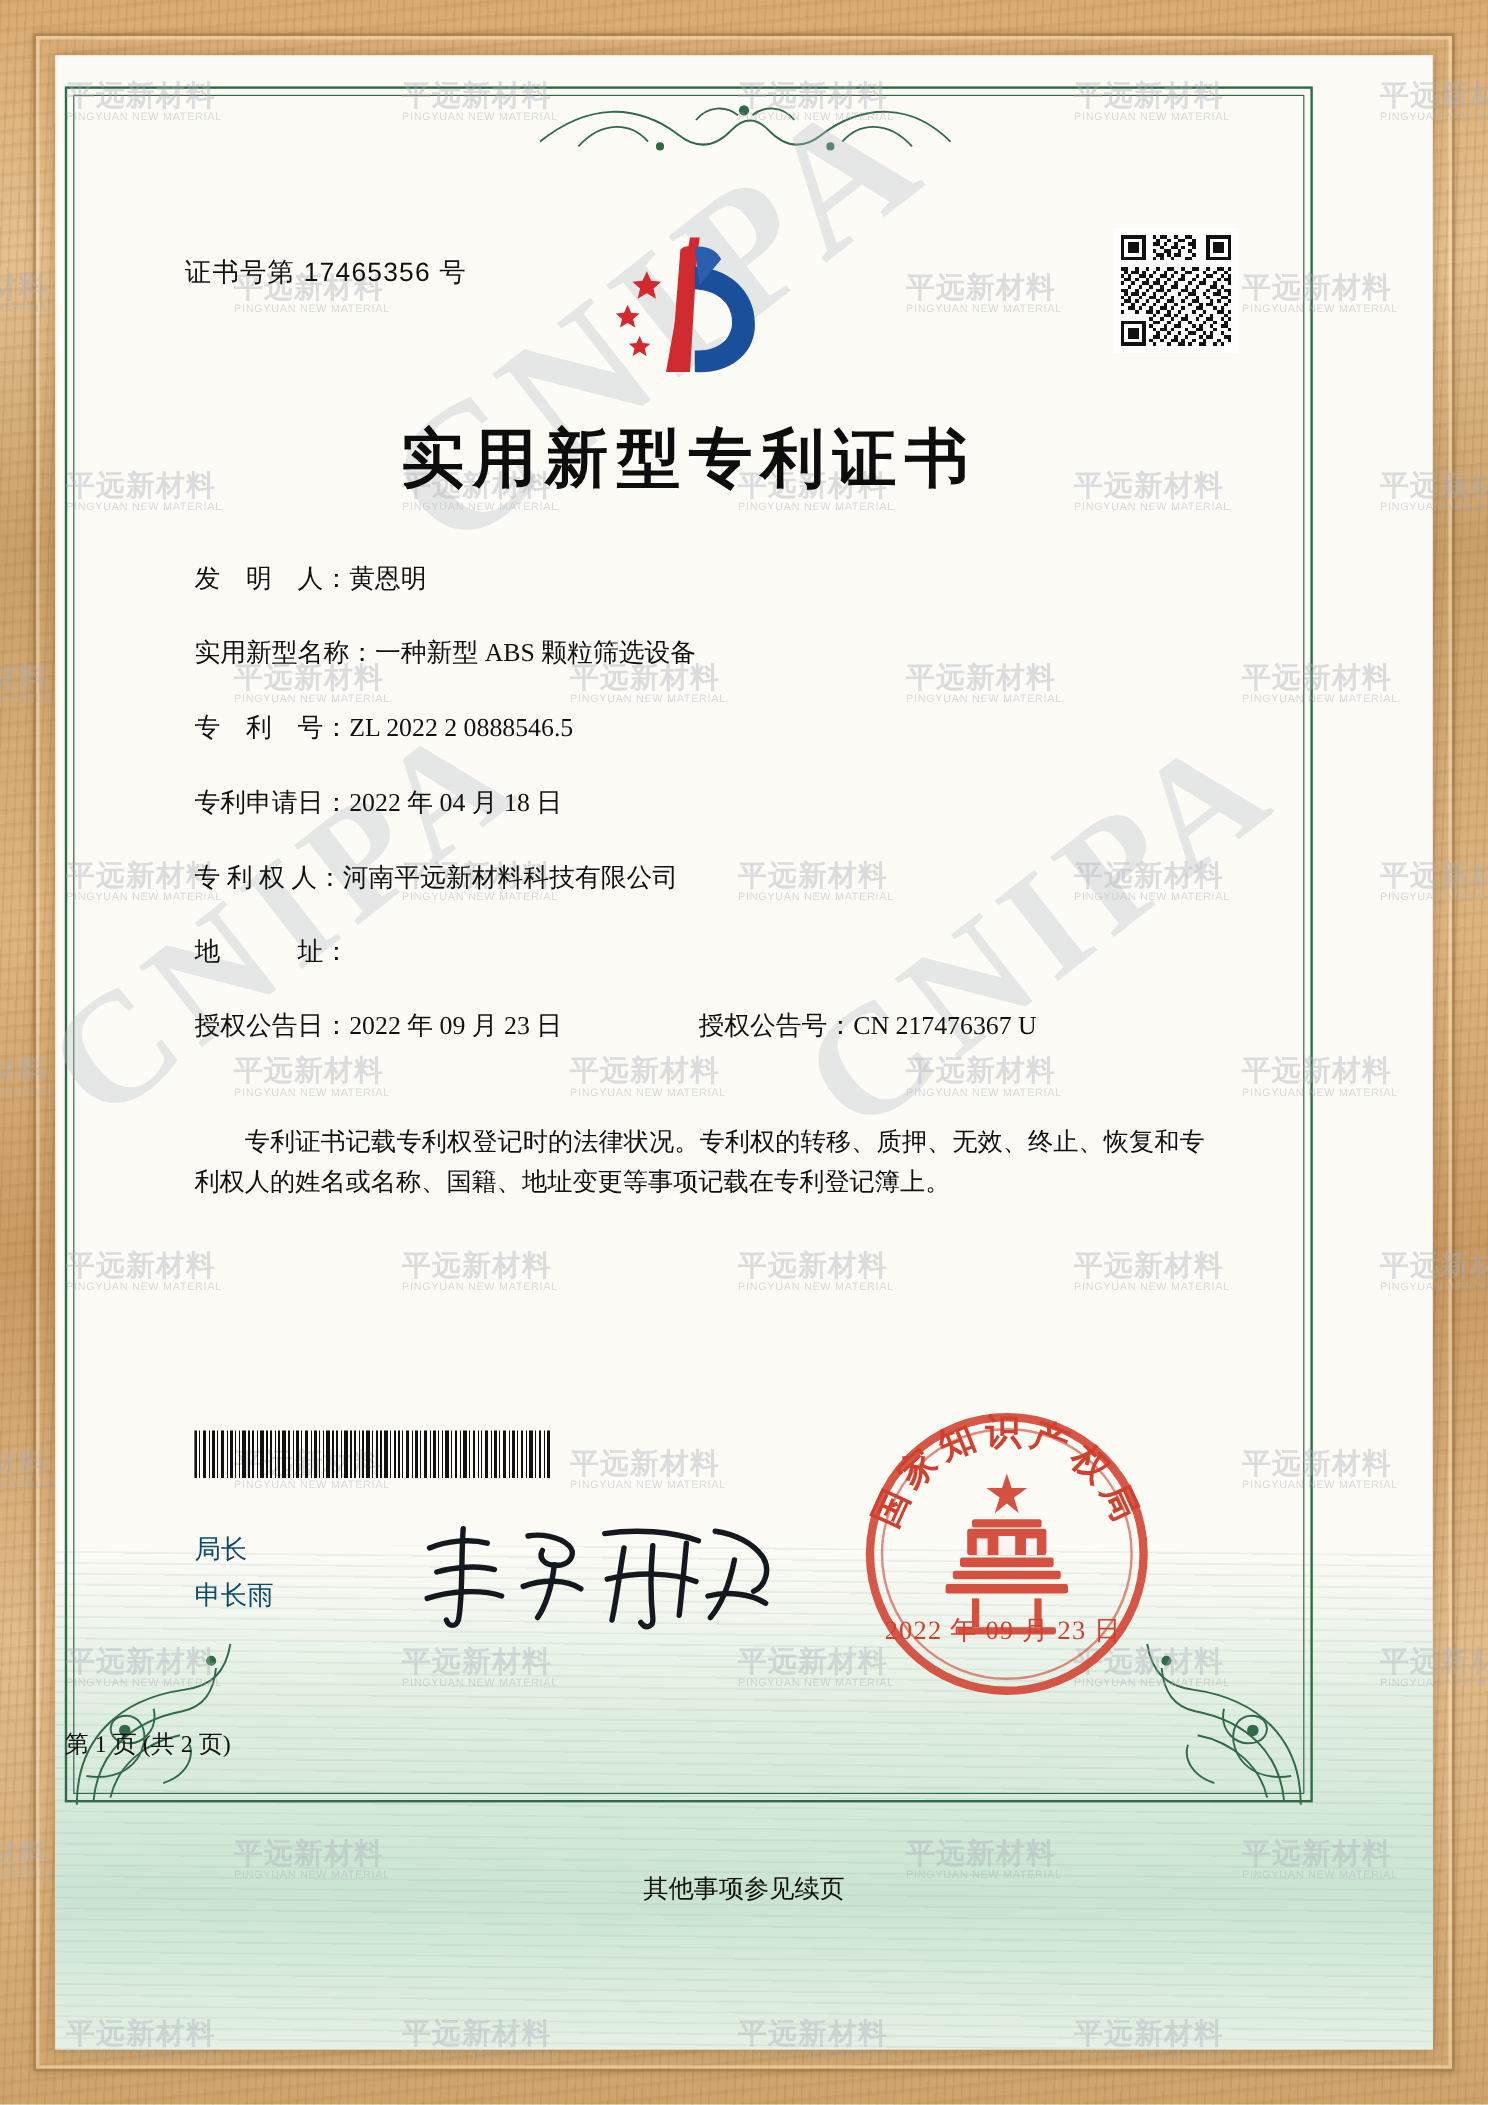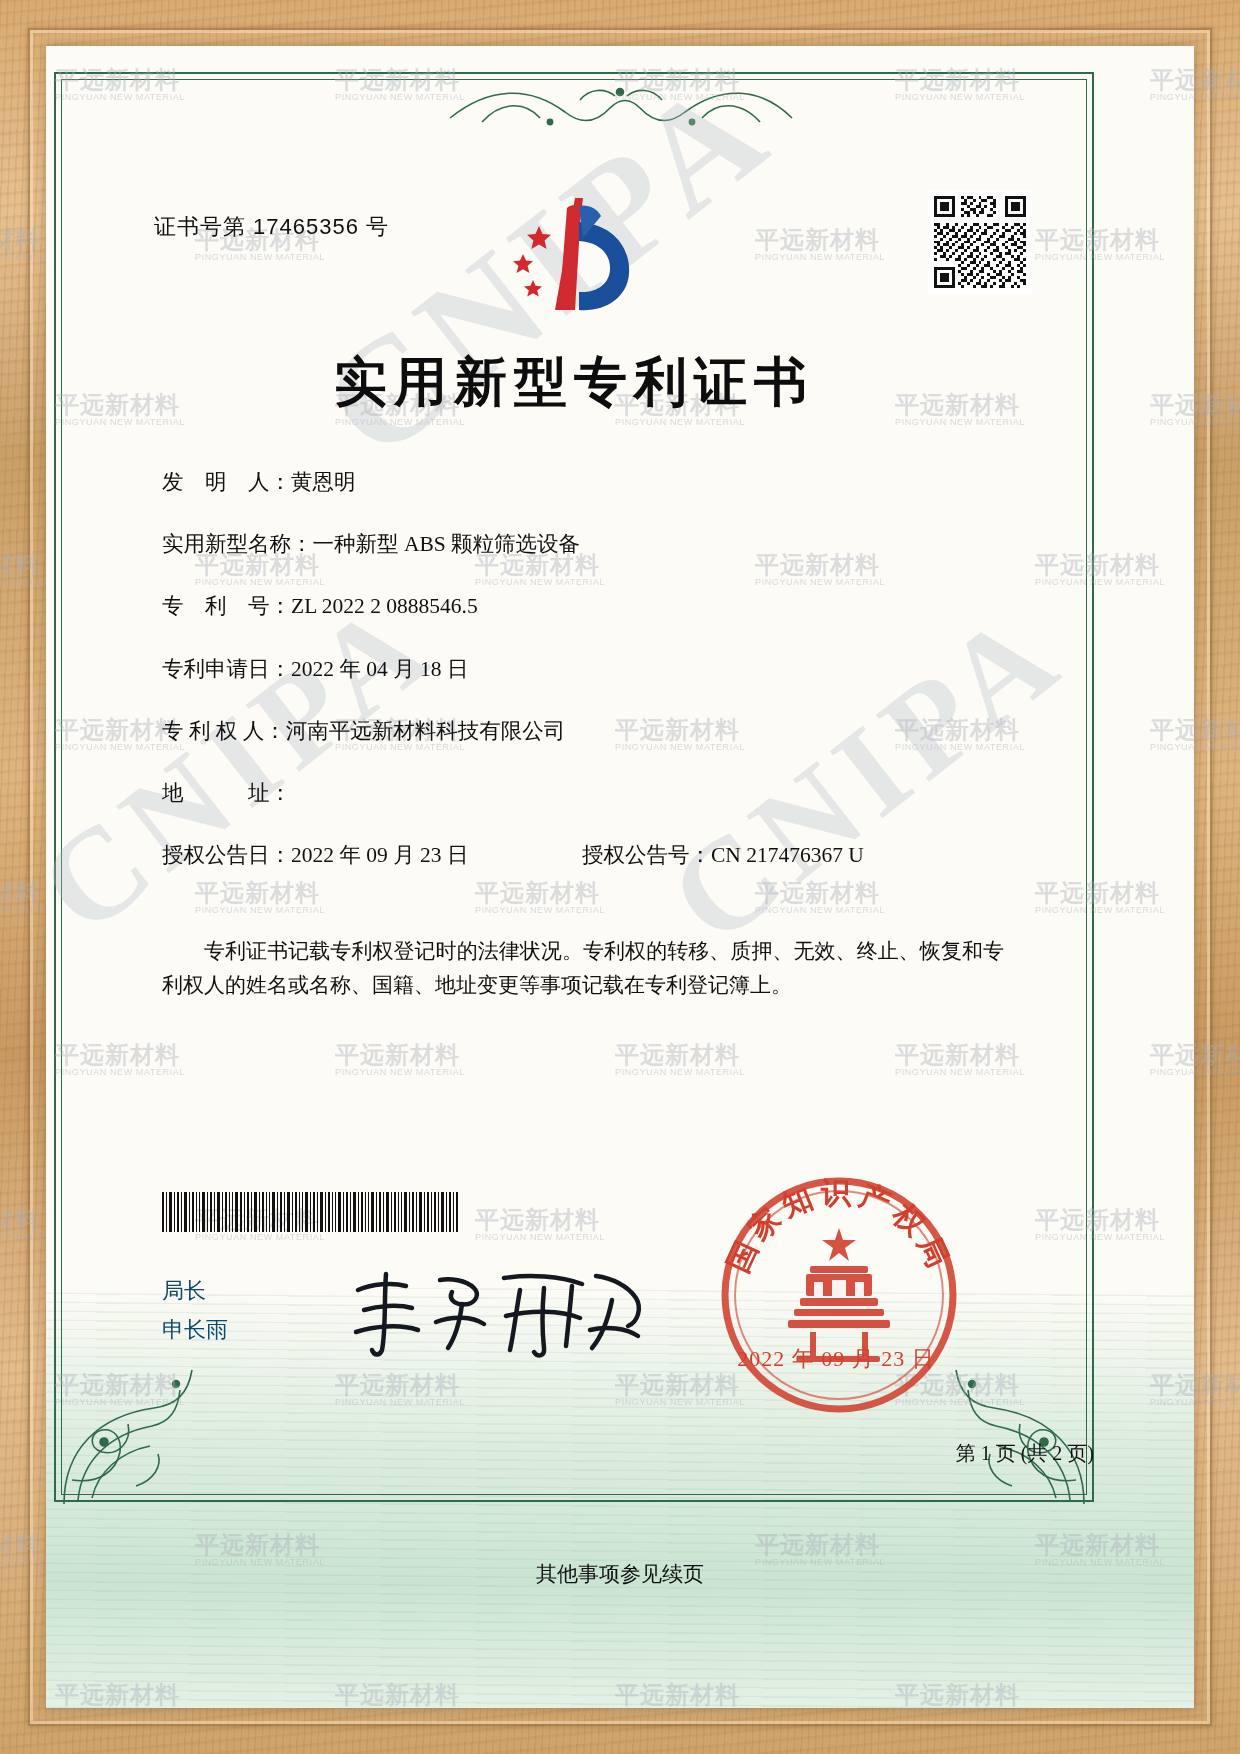--- a/index.html
+++ b/index.html
@@ -271,21 +271,21 @@
     font-size: 22px;
     letter-spacing: 1px;
     font-family: "Liberation Serif", serif;
     z-index: 9;
   }
 
   .page-no {
     position: absolute;
     left: 0; right: 0;
     top: 1368px;
-    text-align: right;
+    text-align: left;
     font-size: 20px;
     color: #111;
   }
 
   .footnote {
     position: absolute;
     left: 0; right: 0;
     top: 1560px;
     text-align: center;
     font-size: 21px;

